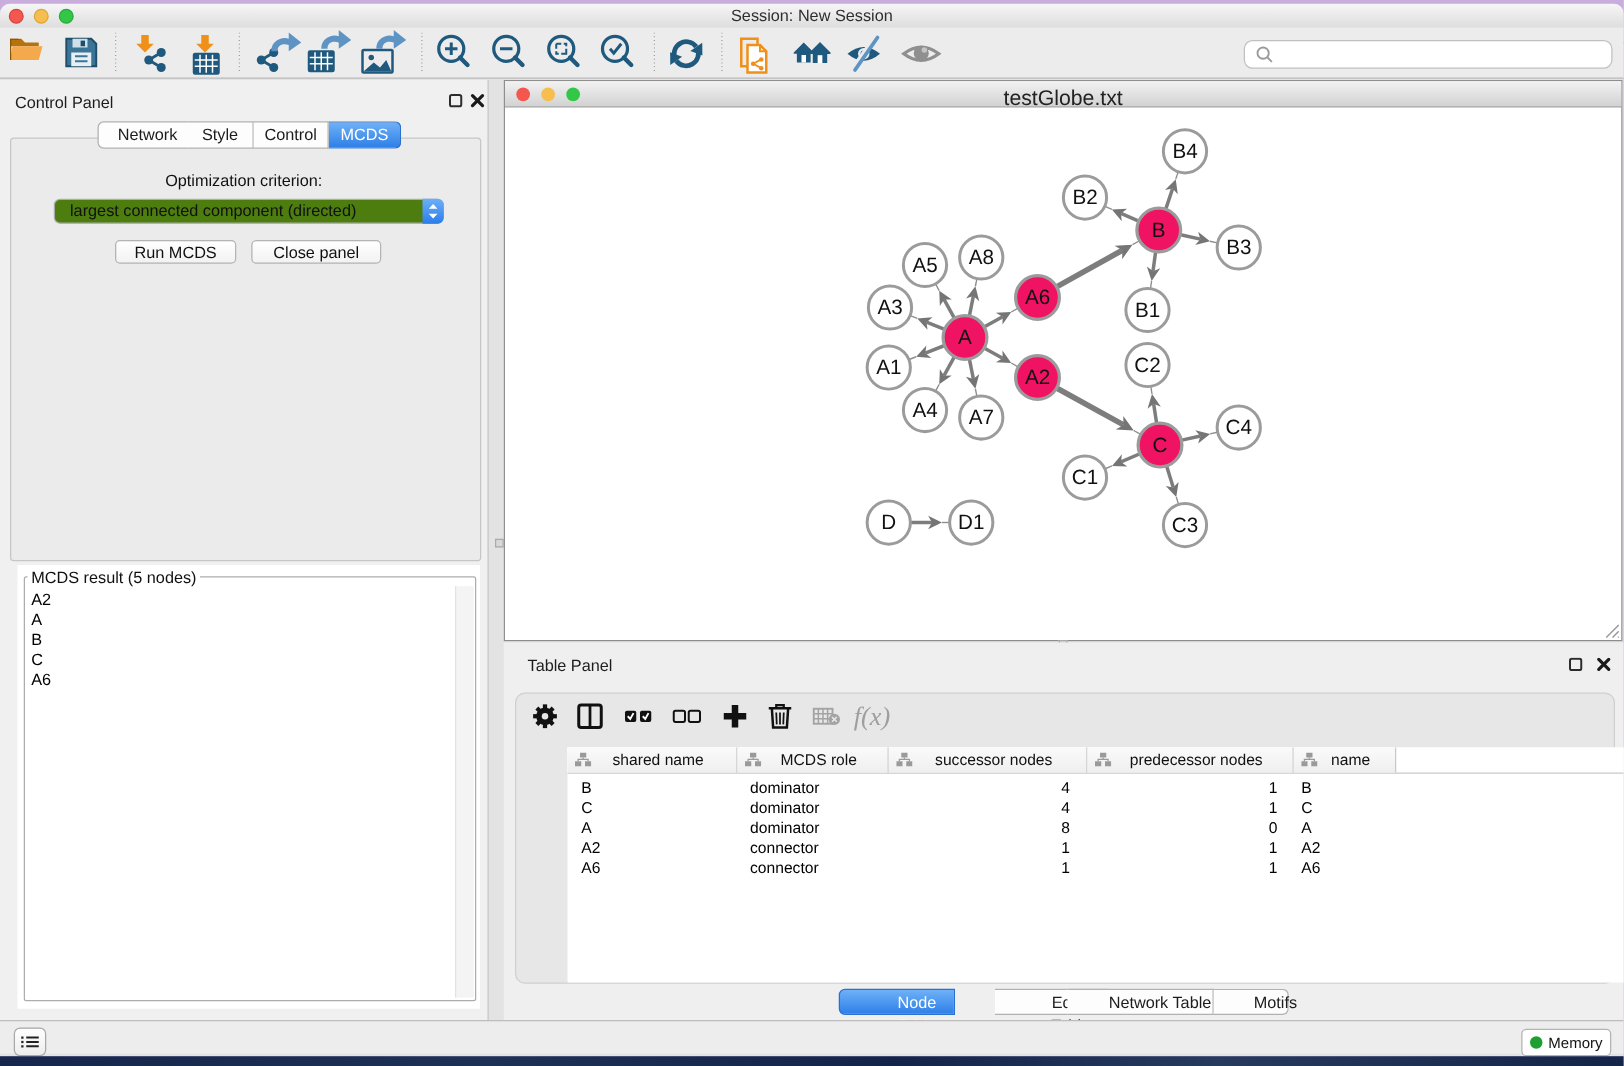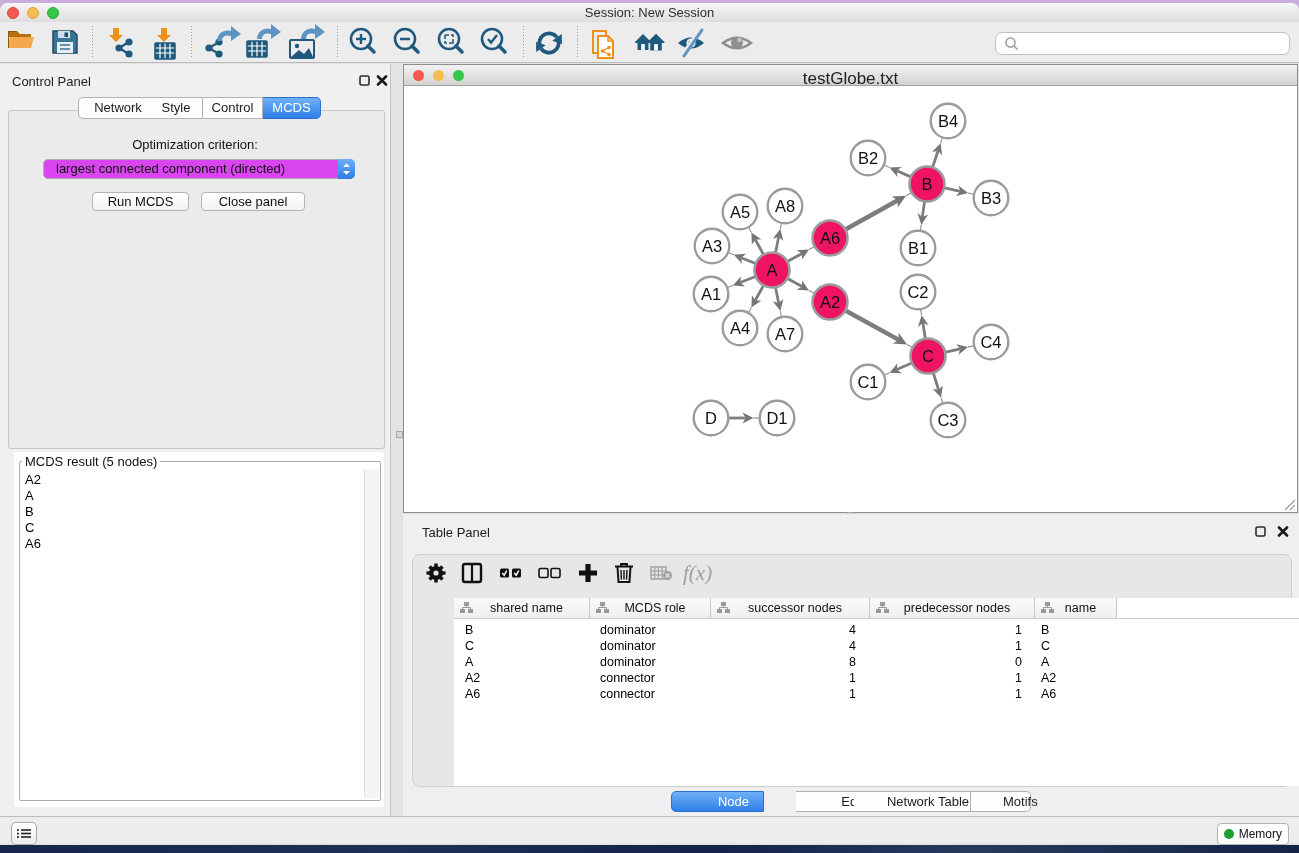--- a/index.html
+++ b/index.html
@@ -17,21 +17,21 @@
 
 #cpanel { position:absolute; left:0; top:61px; width:391px; height:752px; background:#f0f0f0; border-right:1px solid #c4c4c4; }
 #cpanel .hdr { position:absolute; left:12px; top:10px; font-size:13px; color:#1d1d1d; }
 .tabs { position:absolute; z-index:5; }
 .tab { position:absolute; top:0; height:22px; background:#fdfdfd; border:1px solid #b1b1b1; border-left:none; font-size:13px; text-align:center; color:#1c1c1c; line-height:20px; }
 .tab.first { border-left:1px solid #b1b1b1; border-radius:5px 0 0 5px; }
 .tab.last { border-radius:0 5px 5px 0; }
 .tab.sel { background:linear-gradient(#6fb1f7,#2e7fe8); color:#fff; border-color:#2a70cf; }
 #tabpane { position:absolute; left:8px; top:46px; width:377px; height:339px; background:#ebebeb; border:1px solid #c6c6c6; border-radius:3px; }
 #optlabel { position:absolute; left:0; top:73px; width:100%; text-align:center; font-size:13px; color:#111; }
-#dropdown { position:absolute; left:43px; top:95px; width:312px; height:20px; background:#d946ef; border:1px solid #ababab; border-radius:5px; font-size:13px; line-height:18px; padding-left:12px; color:#111; }
+#dropdown { position:absolute; left:43px; top:95px; width:312px; height:20px; background:#4d7c0f; border:1px solid #ababab; border-radius:5px; font-size:13px; line-height:18px; padding-left:12px; color:#111; }
 #dropstep { position:absolute; right:-1px; top:-1px; width:17px; height:20px; border-radius:0 5px 5px 0; background:linear-gradient(#6db0f8,#2b7de9); }
 .btn { position:absolute; height:19px; background:linear-gradient(#ffffff,#f2f2f2); border:1px solid #b4b4b4; border-radius:4px; font-size:13px; text-align:center; line-height:17px; color:#111; }
 #lowpanel { position:absolute; left:14px; top:388px; width:370px; height:355px; background:#fff; }
 #fieldset { position:absolute; left:5px; top:9px; width:362px; height:340px; border:1px solid #adadad; border-radius:2px; }
 #fieldtitle { position:absolute; left:8px; top:2px; background:#fff; padding:0 3px; font-size:13px; color:#111; }
 #mcdslist { position:absolute; left:7px; top:20px; width:350px; height:325px; background:#fff; font-size:13px; }
 #mcdslist div { height:16px; padding-left:4px; line-height:16px; }
 #listscroll { position:absolute; right:5px; top:17px; width:15px; height:329px; background:#f4f4f4; border-left:1px solid #e2e2e2; }
 
 #netwin { position:absolute; left:403px; top:61px; width:895px; height:449px; background:#fff; border:1px solid #8e8e8e; }

